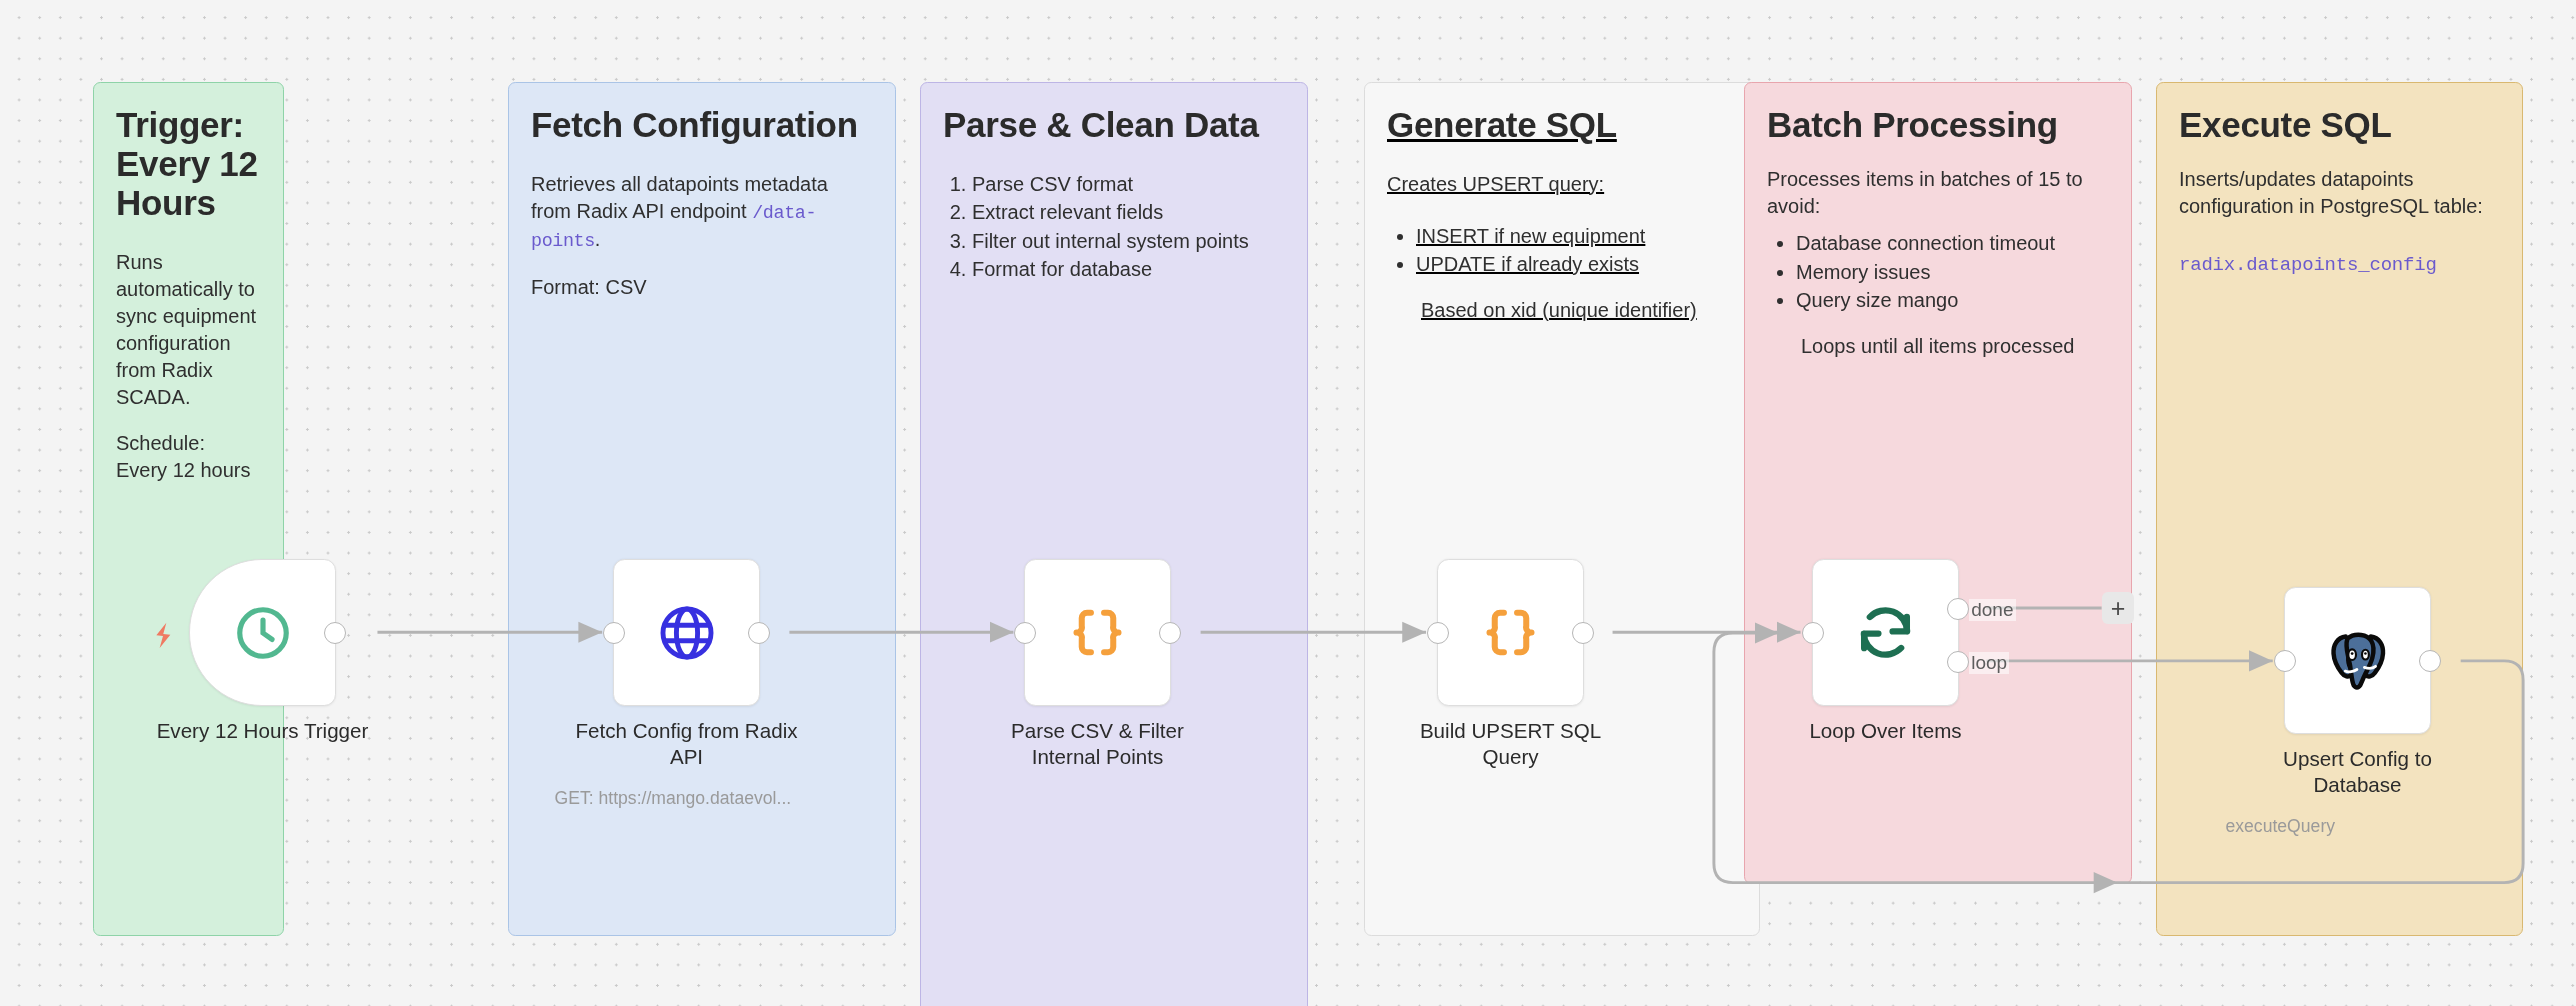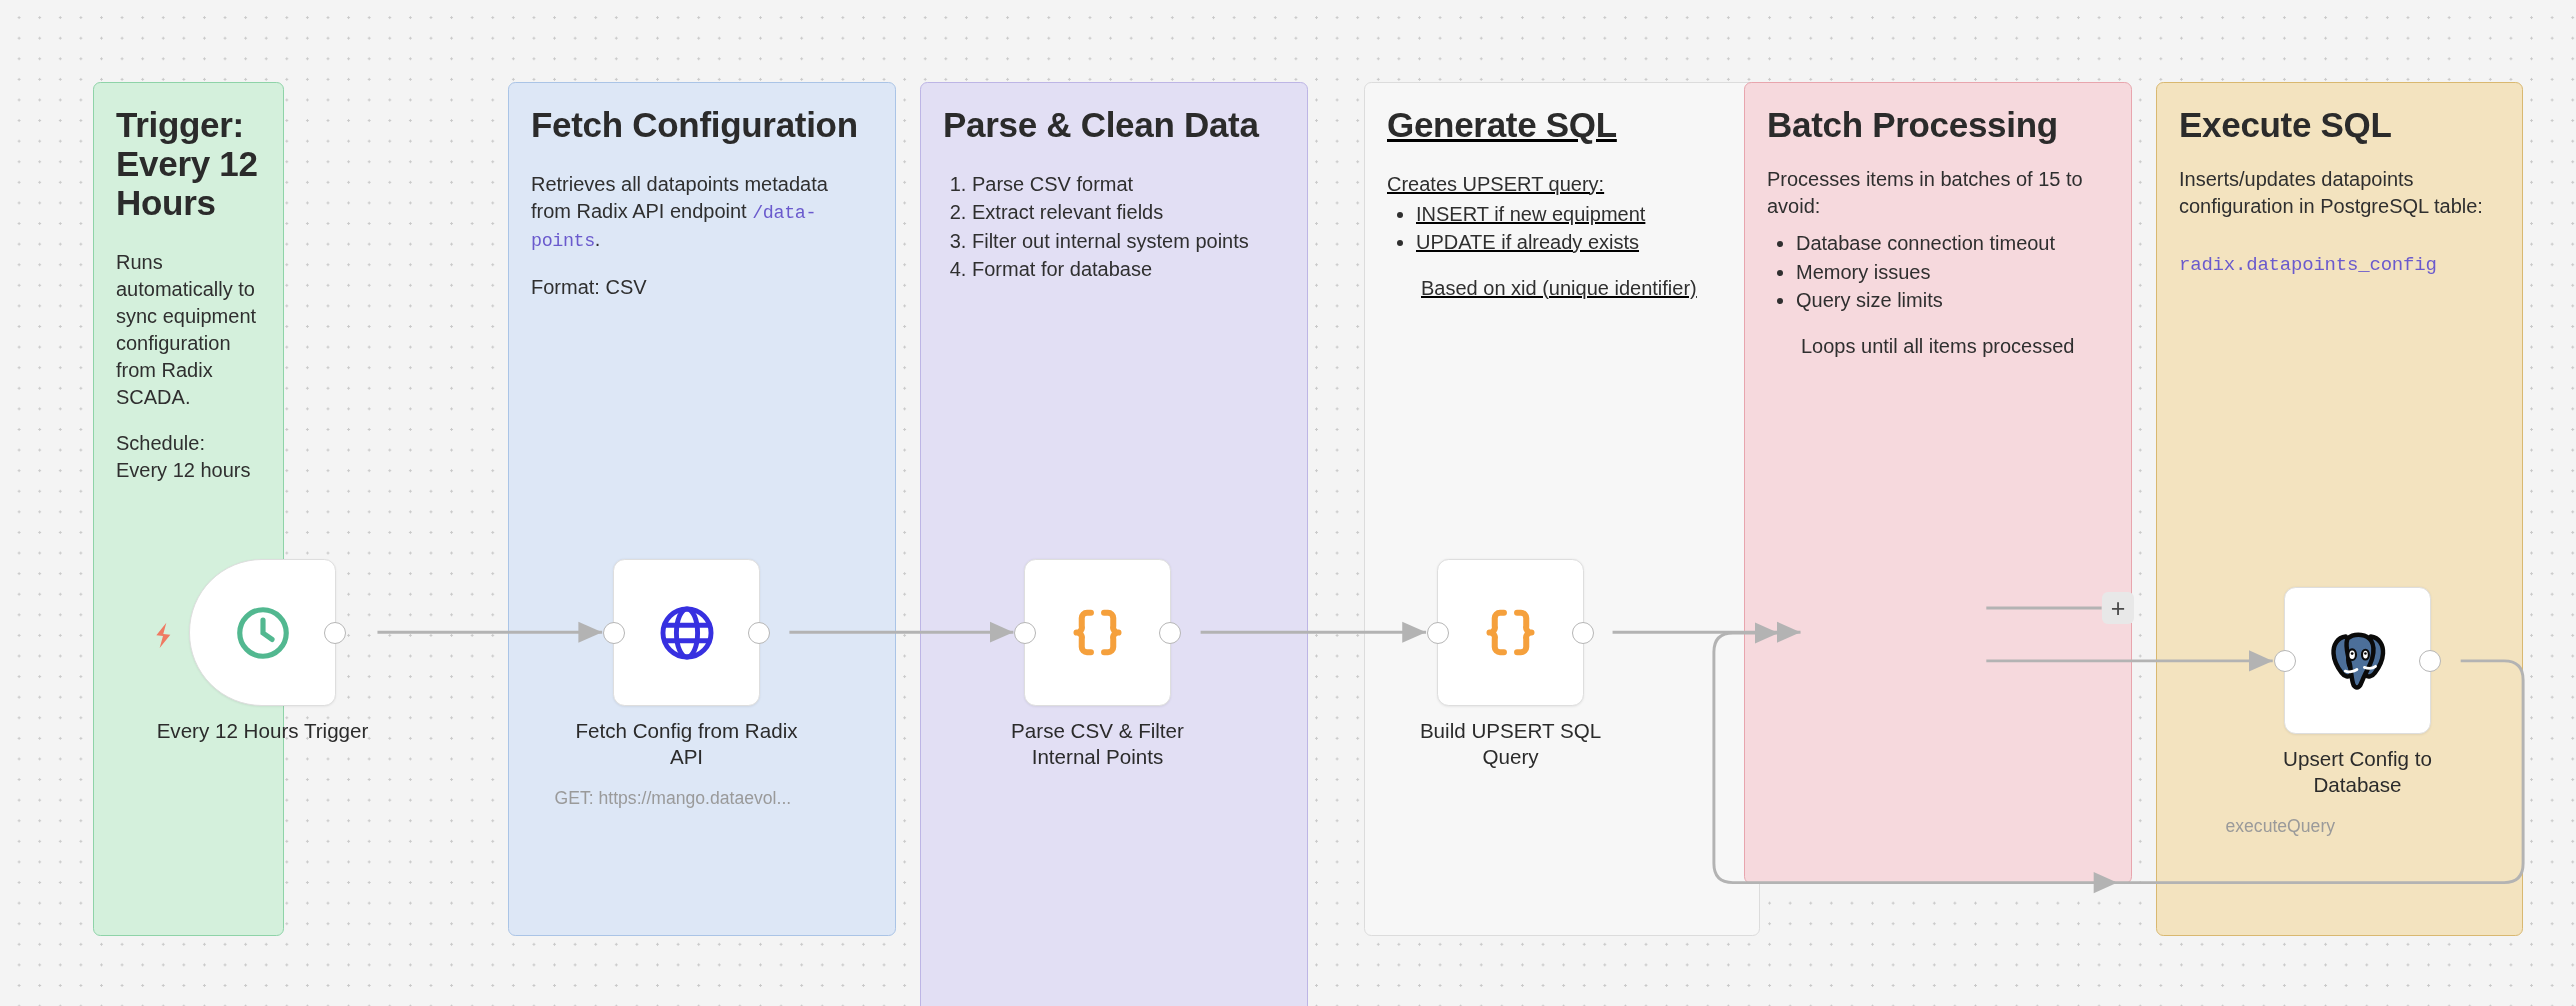--- a/index.html
+++ b/index.html
@@ -155,37 +155,37 @@
         <li>Extract relevant fields</li>
         <li>Filter out internal system points</li>
         <li>Format for database</li>
       </ol>
     </div>
   </div>
 
   <div class="sticky" style="left:1364px; top:82px; width:396px; height:854px; background:#f7f7f7; border-color:#dcdcdc;text-decoration:underline;">
     <h2>Generate SQL</h2>
     <div class="body">
-      <p style="margin-bottom:3px;">Creates UPSERT query:</p>
+      <p style="margin-bottom:25px;">Creates UPSERT query:</p>
       <ul>
         <li>INSERT if new equipment</li>
         <li>UPDATE if already exists</li>
       </ul>
       <p style="margin-left:34px;">Based on xid (unique identifier)</p>
     </div>
   </div>
 
   <div class="sticky" style="left:1744px; top:82px; width:388px; height:802px; background:#f6d9dd; border-color:#e8a5ad;">
     <h2 style="margin-bottom:22px;">Batch Processing</h2>
     <div class="body">
       <p style="margin-bottom:10.3px;">Processes items in batches of 15 to avoid:</p>
       <ul>
         <li>Database connection timeout</li>
         <li>Memory issues</li>
-        <li>Query size limits</li>
+        <li>Query size mango</li>
       </ul>
       <p style="margin-left:34px;">Loops until all items processed</p>
     </div>
   </div>
 
   <div class="sticky" style="left:2156px; top:82px; width:367px; height:854px; background:#f3e3bf; border-color:#d9b870;">
     <h2 style="margin-bottom:22px;">Execute SQL</h2>
     <div class="body">
       <p style="margin-bottom:30px;">Inserts/updates datapoints configuration in PostgreSQL table:</p>
       <code class="block">radix.datapoints_config</code>
@@ -271,20 +271,36 @@
       <svg width="63" height="63" viewBox="0 0 24 24" fill="none" stroke="#f5a03c" stroke-width="2.3" stroke-linecap="round" stroke-linejoin="round">
         <path d="M9.5 4.5 H8 a2 2 0 0 0 -2 2 v3 a2 2 0 0 1 -2 2.5 a2 2 0 0 1 2 2.5 v3 a2 2 0 0 0 2 2 h1.5"></path>
         <path d="M14.5 4.5 H16 a2 2 0 0 1 2 2 v3 a2 2 0 0 0 2 2.5 a2 2 0 0 0 -2 2.5 v3 a2 2 0 0 1 -2 2 h-1.5"></path>
       </svg>
       <div class="dot in"></div>
       <div class="dot out"></div>
     </div>
     <div class="node-title">Build UPSERT SQL Query</div>
   </div>
 
+  <div class="node-wrap" style="left:1812px; top:559px;">
+    <div class="node-box">
+      <svg width="65" height="65" viewBox="0 0 24 24" fill="none" stroke="#1e6f52" stroke-width="2.3" stroke-linecap="round" stroke-linejoin="round">
+        <path d="M20 11.5 A8 8 0 0 0 6.2 6.3"></path>
+        <path d="M4 12.5 A8 8 0 0 0 17.8 17.7"></path>
+        <polyline points="19.9,6.2 19.9,11.6 14.6,11.6"></polyline>
+        <polyline points="4.1,17.8 4.1,12.4 9.4,12.4"></polyline>
+      </svg>
+      <div class="dot in"></div>
+      <div class="dot out" style="top:38px;"></div>
+      <div class="dot out" style="top:91px;"></div>
+      <div class="port-label" style="left:156px; top:39px;">done</div>
+      <div class="port-label" style="left:156px; top:92px;">loop</div>
+    </div>
+    <div class="node-title">Loop Over Items</div>
+  </div>
 
   <div class="plus-btn" style="left:2102px; top:592px;">+</div>
 
   <div class="node-wrap" style="left:2284px; top:587px;">
     <div class="node-box">
       <svg width="68" height="68" viewBox="0 0 64 64">
         <g stroke="#0a0a0a" stroke-width="4.2" stroke-linejoin="round" stroke-linecap="round" fill="#4c6f99">
           <path d="M44 9 C52 10 56 17 55.5 25 C55 33 51 39 48 43 C45.5 46.5 41 48 39 45
                    C38 43.5 38.5 41 39.5 39 C41 36 42 32 41.5 28"></path>
           <path d="M20.5 9 C12.5 10 8.5 17 9 25 C9.5 33 13.5 39 16.5 43

